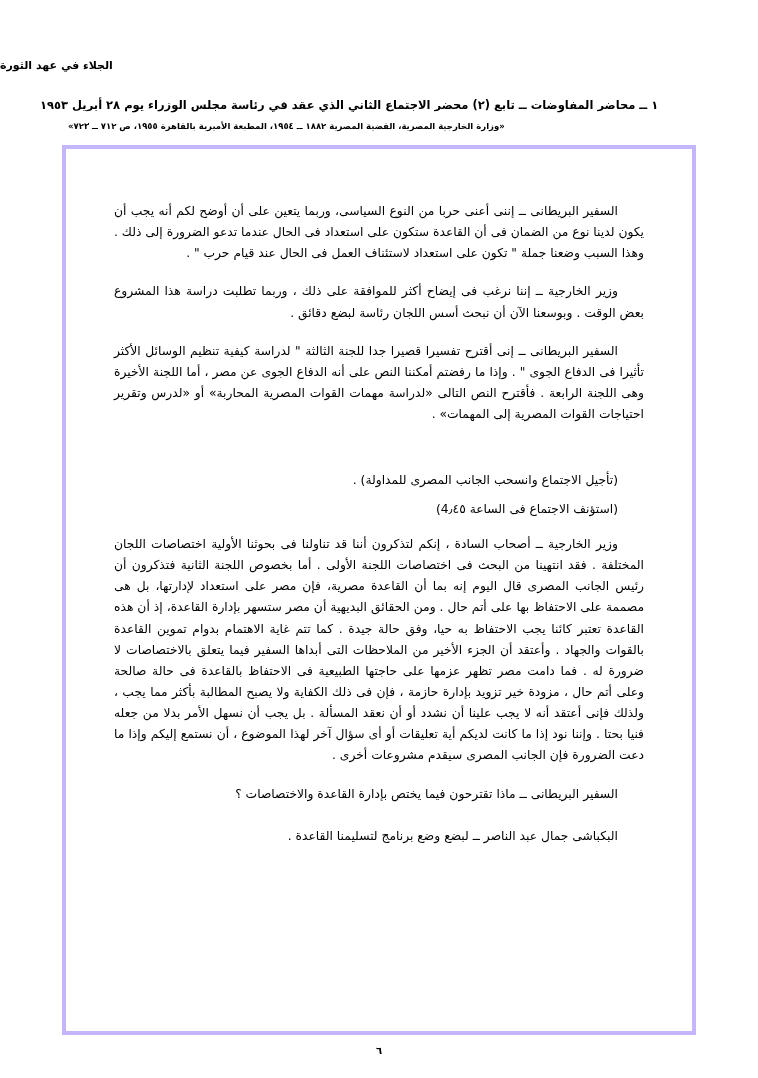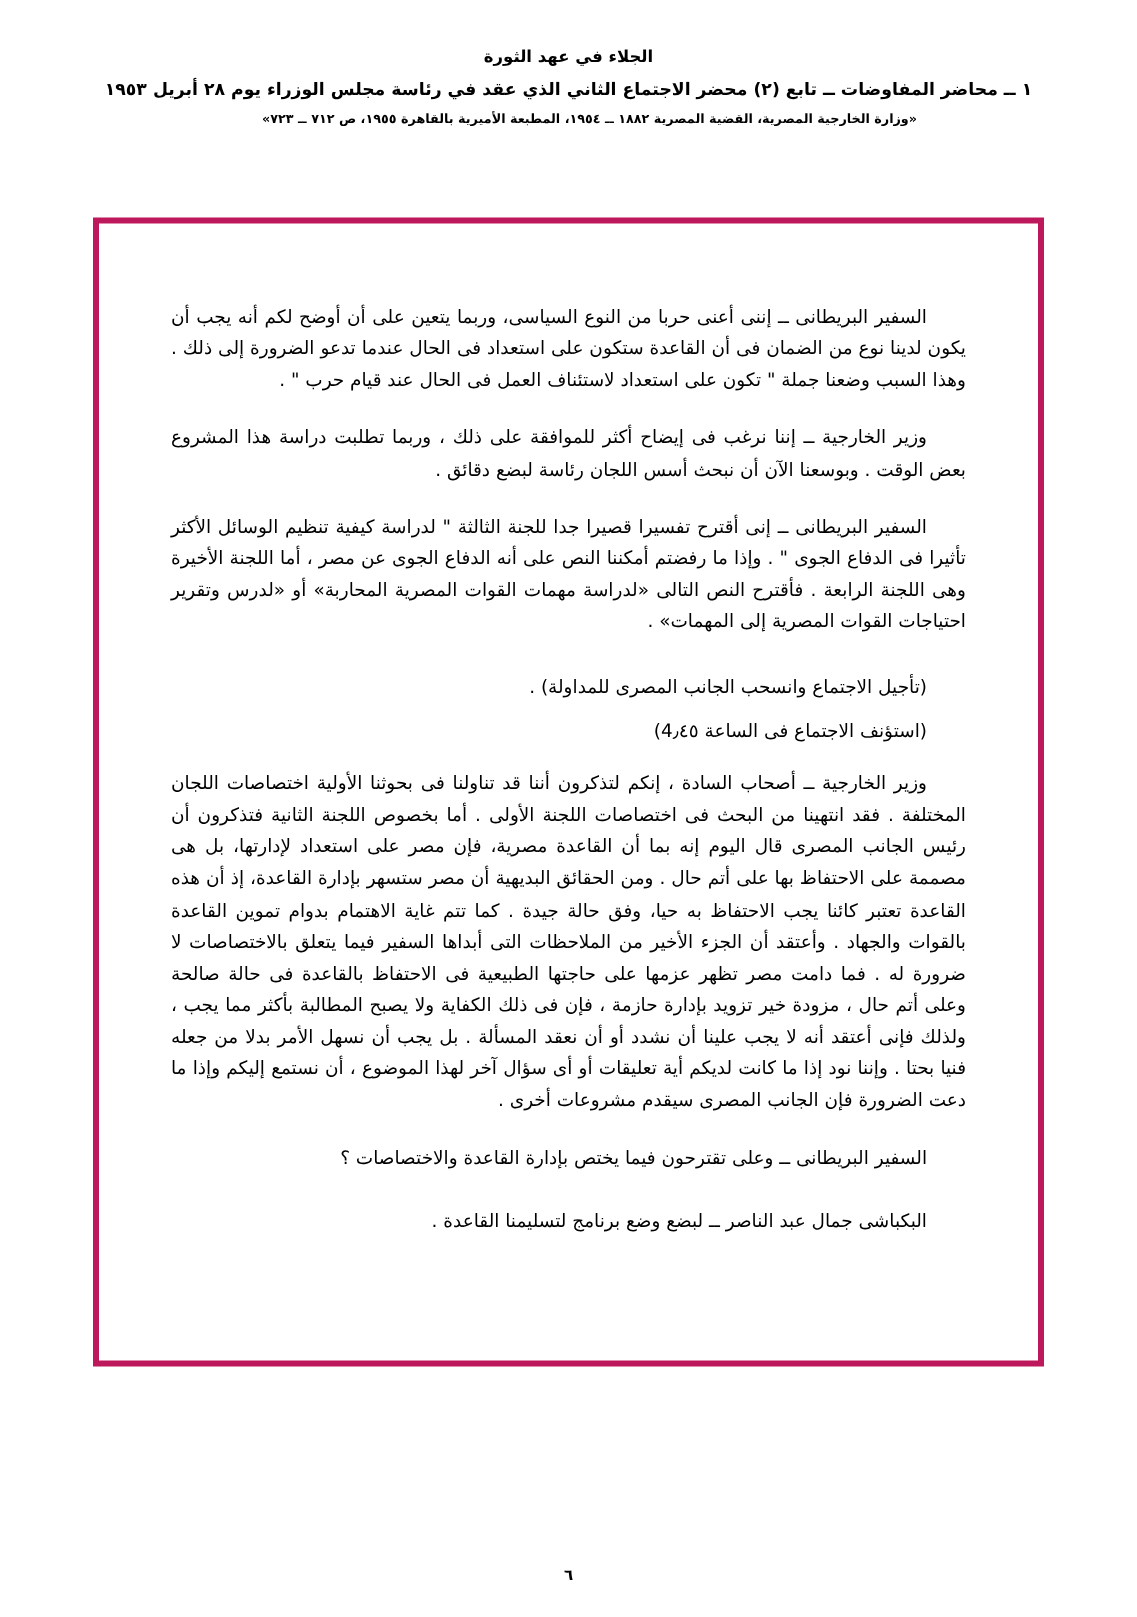--- a/index.html
+++ b/index.html
@@ -15,51 +15,51 @@
     color: #000000;
     overflow: hidden;
   }
   .page {
     width: 758px;
     height: 1078px;
     position: relative;
     box-sizing: border-box;
   }
   .header {
-    text-align: center;
-    padding-top: 30px;
+    text-align: left;
+    padding-top: 58px;
   }
   .doc-title {
     font-size: 11px;
     font-weight: bold;
     line-height: 1.4;
     letter-spacing: 0px;
   }
   .doc-subtitle {
     font-size: 11.5px;
     font-weight: bold;
     line-height: 1.5;
-    margin-top: 6px;
+    margin-top: 24px;
     padding: 0 40px;
   }
   .doc-source {
     font-size: 8.5px;
     font-weight: bold;
     line-height: 1.5;
     margin-top: 5px;
     padding: 0 40px;
     margin-left: 28px;
   }
   .frame {
     position: absolute;
     top: 145px;
     right: 62px;
     left: 62px;
-    height: 766px;
-    border: 4px solid #be185d;
+    height: 890px;
+    border: 4px solid #c4b5fd;
     box-sizing: border-box;
     background: #ffffff;
   }
   .frame-inner {
     padding: 52px 48px 30px 48px;
   }
   p.para {
     font-size: 12.3px;
     line-height: 1.72;
     text-align: justify;
@@ -70,21 +70,21 @@
     margin-bottom: 9px;
   }
   p.stage {
     font-size: 12.3px;
     line-height: 1.7;
     margin: 0 0 8px 0;
     text-indent: 26px;
     text-align: right;
   }
   p.stage.first {
-    margin-top: 0;
+    margin-top: 22px;
   }
   .gap-sm { height: 6px; }
   .gap-md { height: 12px; }
   .footer {
     position: absolute;
     bottom: 22px;
     left: 0;
     right: 0;
     text-align: center;
     font-size: 10px;
@@ -111,21 +111,21 @@
       <div class="gap-sm"></div>
       <p class="para">السفير البريطانى ــ إنى أقترح تفسيرا قصيرا جدا للجنة الثالثة " لدراسة كيفية تنظيم الوسائل الأكثر تأثيرا فى الدفاع الجوى " . وإذا ما رفضتم أمكننا النص على أنه الدفاع الجوى عن مصر ، أما اللجنة الأخيرة وهى اللجنة الرابعة . فأقترح النص التالى «لدراسة مهمات القوات المصرية المحاربة» أو «لدرس وتقرير احتياجات القوات المصرية إلى المهمات» .</p>
 
       <div class="gap-md"></div>
       <p class="stage first">(تأجيل الاجتماع وانسحب الجانب المصرى للمداولة) .</p>
       <p class="stage">(استؤنف الاجتماع فى الساعة 4٫٤٥)</p>
       <div class="gap-sm"></div>
 
       <p class="para">وزير الخارجية ــ أصحاب السادة ، إنكم لتذكرون أننا قد تناولنا فى بحوثنا الأولية اختصاصات اللجان المختلفة . فقد انتهينا من البحث فى اختصاصات اللجنة الأولى . أما بخصوص اللجنة الثانية فتذكرون أن رئيس الجانب المصرى قال اليوم إنه بما أن القاعدة مصرية، فإن مصر على استعداد لإدارتها، بل هى مصممة على الاحتفاظ بها على أتم حال . ومن الحقائق البديهية أن مصر ستسهر بإدارة القاعدة، إذ أن هذه القاعدة تعتبر كائنا يجب الاحتفاظ به حيا، وفق حالة جيدة . كما تتم غاية الاهتمام بدوام تموين القاعدة بالقوات والجهاد . وأعتقد أن الجزء الأخير من الملاحظات التى أبداها السفير فيما يتعلق بالاختصاصات لا ضرورة له . فما دامت مصر تظهر عزمها على حاجتها الطبيعية فى الاحتفاظ بالقاعدة فى حالة صالحة وعلى أتم حال ، مزودة خير تزويد بإدارة حازمة ، فإن فى ذلك الكفاية ولا يصبح المطالبة بأكثر مما يجب ، ولذلك فإنى أعتقد أنه لا يجب علينا أن نشدد أو أن نعقد المسألة . بل يجب أن نسهل الأمر بدلا من جعله فنيا بحتا . وإننا نود إذا ما كانت لديكم أية تعليقات أو أى سؤال آخر لهذا الموضوع ، أن نستمع إليكم وإذا ما دعت الضرورة فإن الجانب المصرى سيقدم مشروعات أخرى .</p>
       <div class="gap-sm"></div>
-      <p class="para tight">السفير البريطانى ــ وعلى تقترحون فيما يختص بإدارة القاعدة والاختصاصات ؟</p>
+      <p class="para tight">السفير البريطانى ــ ماذا تقترحون فيما يختص بإدارة القاعدة والاختصاصات ؟</p>
       <div class="gap-sm"></div>
       <div class="gap-sm"></div>
       <p class="para tight">البكباشى جمال عبد الناصر ــ لبضع وضع برنامج لتسليمنا القاعدة .</p>
 
     </div>
   </div>
 
   <div class="footer">٦</div>
 
 </div>

